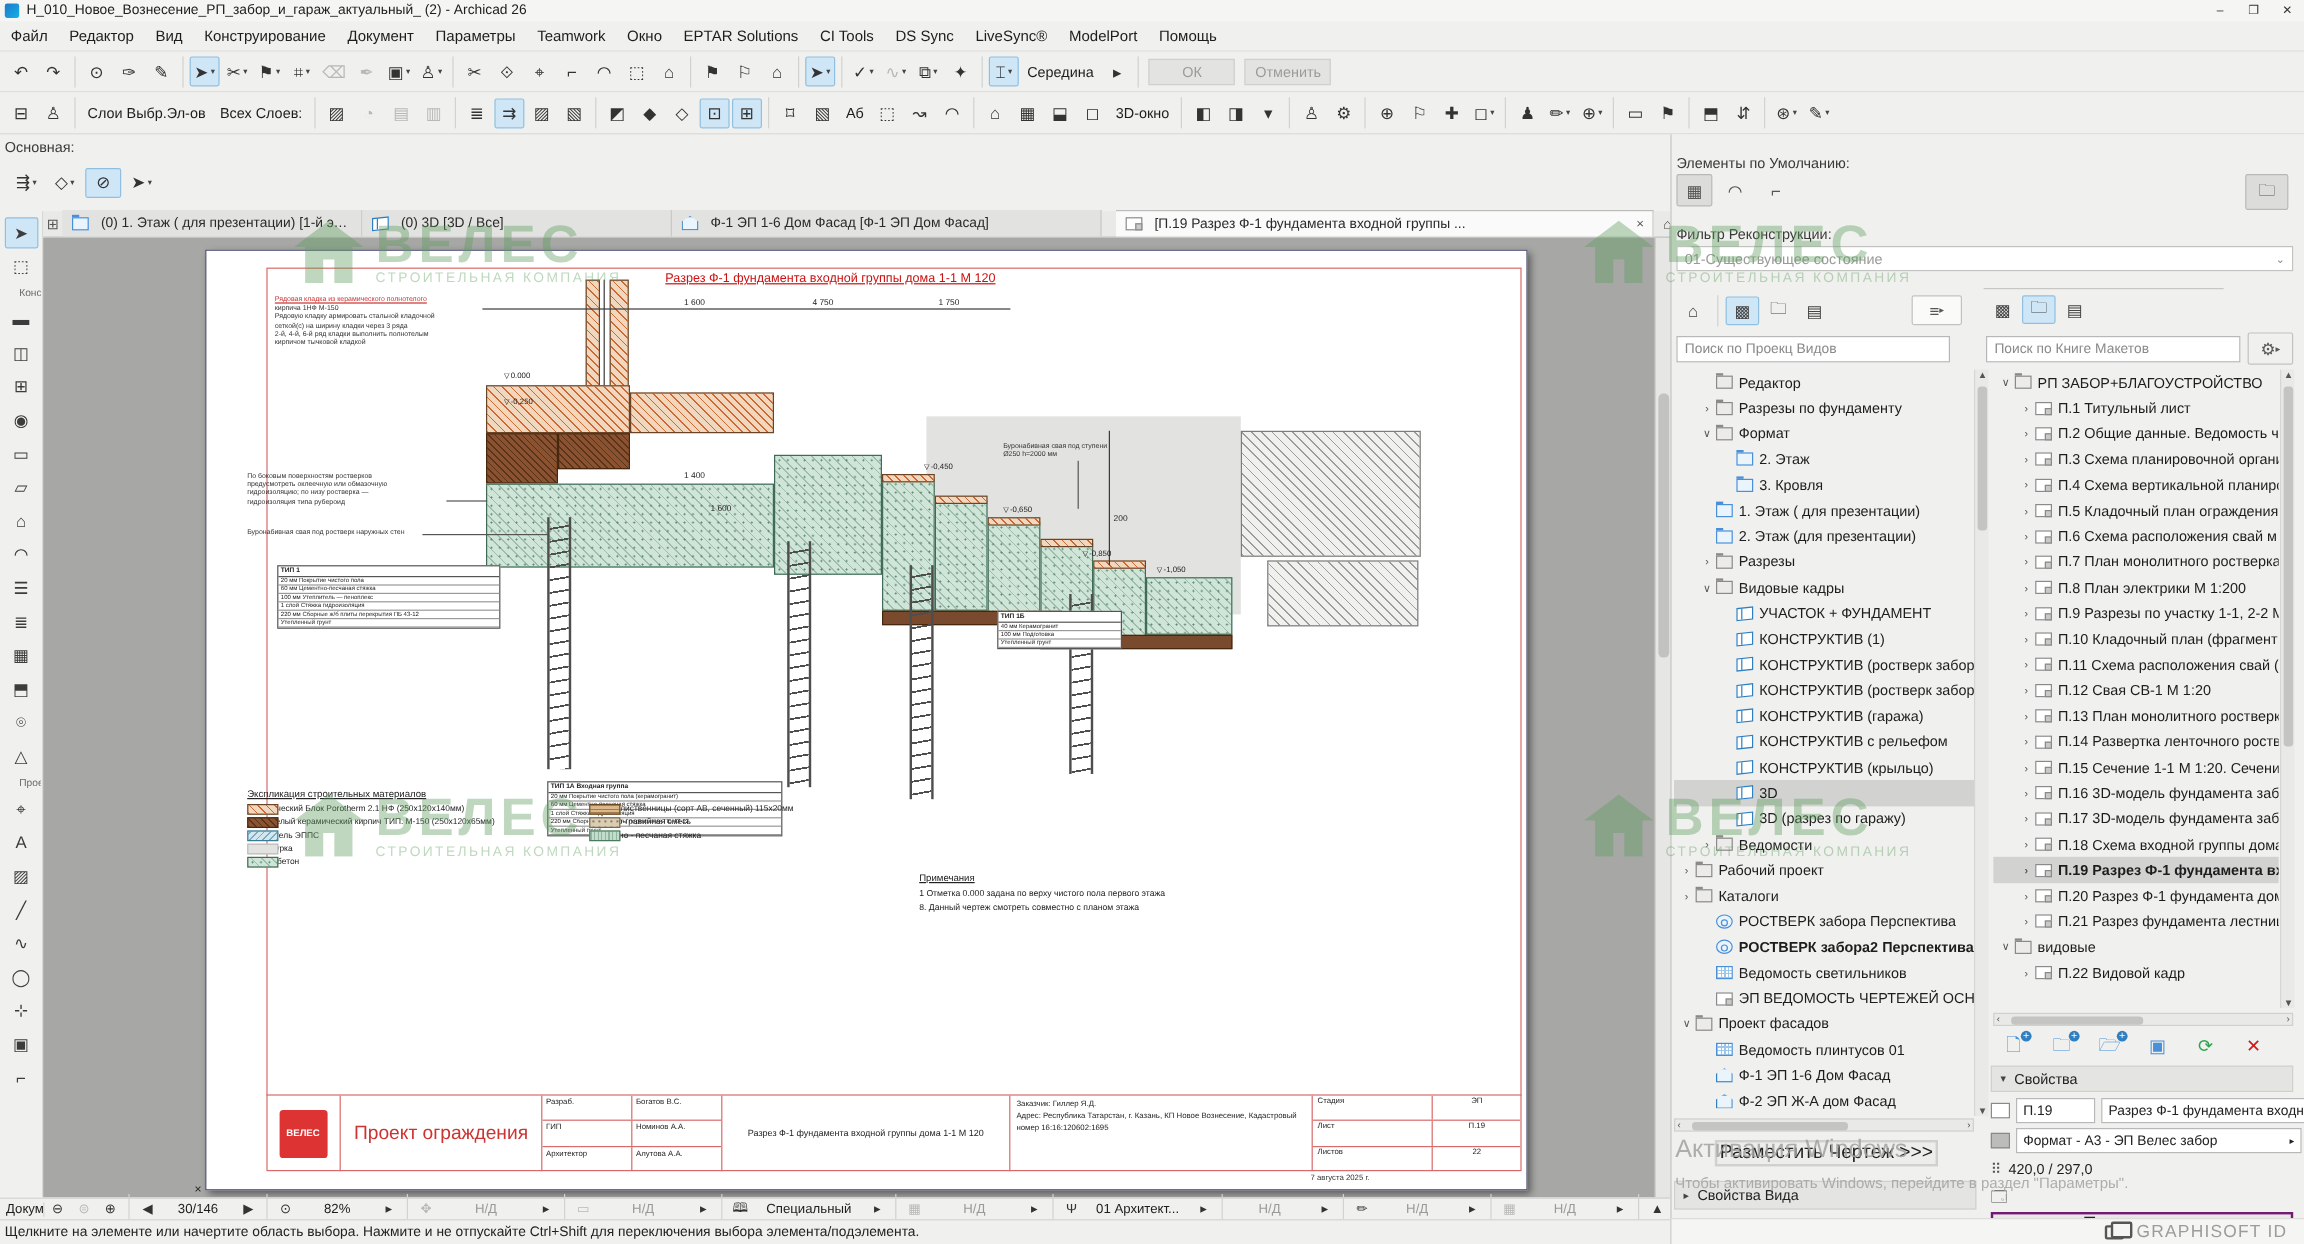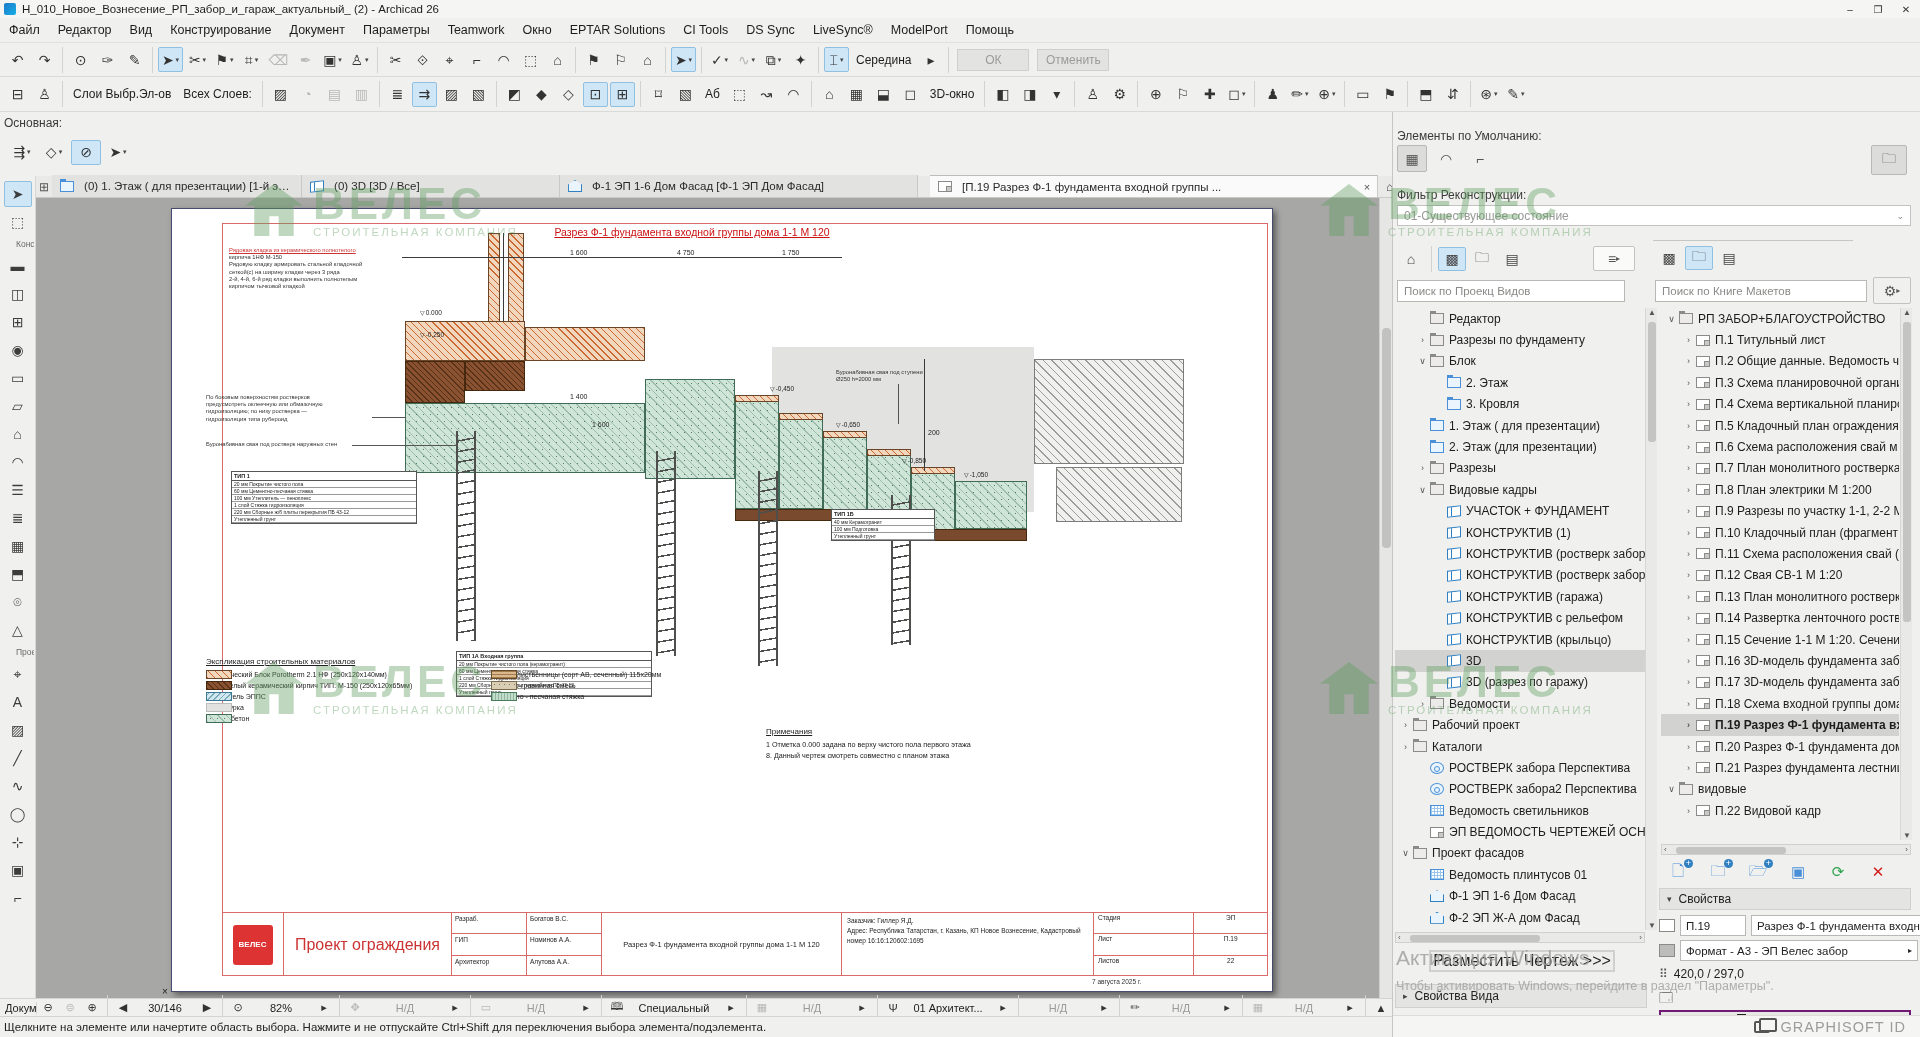--- a/index.html
+++ b/index.html
@@ -829,21 +829,21 @@
         <span>Редактор</span>
       </div>
       <div class="trow" style="padding-left: 21px;">
         <span class="exp">›</span>
         <span class="ti ti-folder"></span>
         <span>Разрезы по фундаменту</span>
       </div>
       <div class="trow" style="padding-left: 21px;">
         <span class="exp">∨</span>
         <span class="ti ti-folder"></span>
-        <span>Блок</span>
+        <span>Формат</span>
       </div>
       <div class="trow" style="padding-left: 38px;">
         <span class="exp"></span>
         <span class="ti ti-folderb"></span>
         <span>2. Этаж</span>
       </div>
       <div class="trow" style="padding-left: 38px;">
         <span class="exp"></span>
         <span class="ti ti-folderb"></span>
         <span>3. Кровля</span>
@@ -926,21 +926,21 @@
       <div class="trow" style="padding-left: 4px;">
         <span class="exp">›</span>
         <span class="ti ti-folder"></span>
         <span>Каталоги</span>
       </div>
       <div class="trow" style="padding-left: 21px;">
         <span class="exp"></span>
         <span class="ti ti-cam"></span>
         <span>РОСТВЕРК забора Перспектива</span>
       </div>
-      <div class="trow" style="padding-left: 21px;">
+      <div class="trow" style="padding-left: 21px; font-weight: bold;">
         <span class="exp"></span>
         <span class="ti ti-cam"></span>
         <span>РОСТВЕРК забора2 Перспектива</span>
       </div>
       <div class="trow" style="padding-left: 21px;">
         <span class="exp"></span>
         <span class="ti ti-sched"></span>
         <span>Ведомость светильников</span>
       </div>
       <div class="trow" style="padding-left: 21px;">

